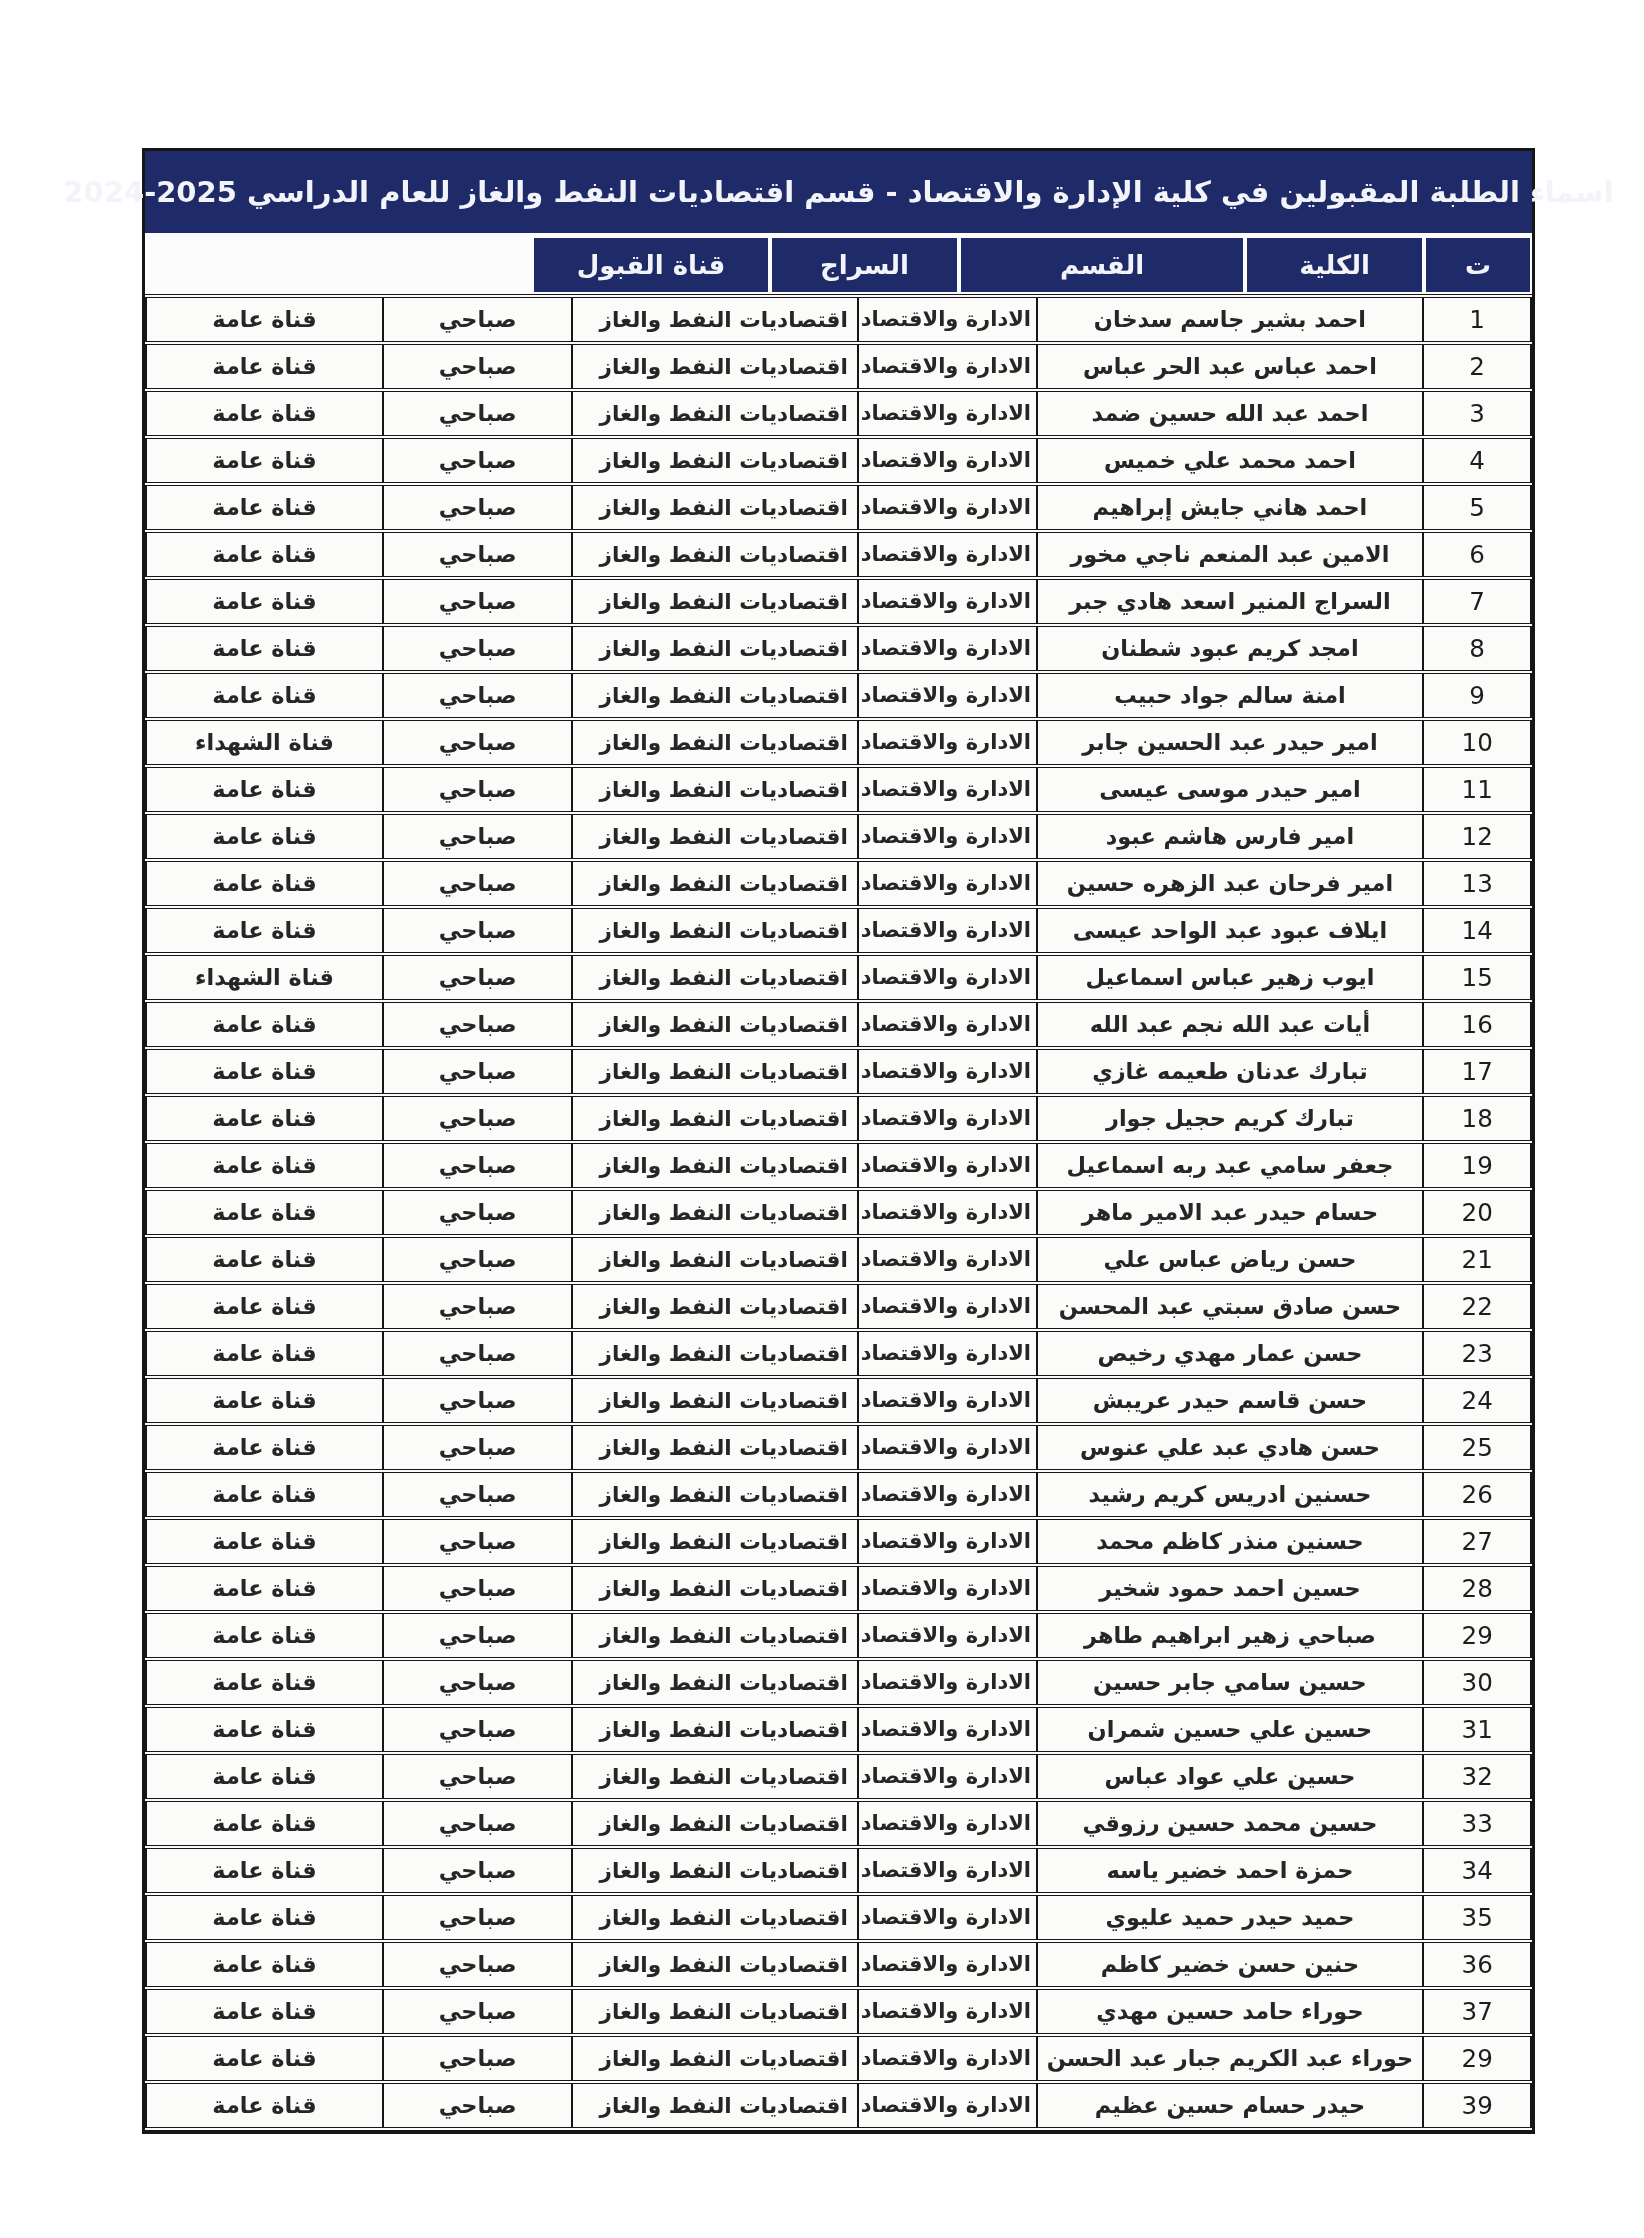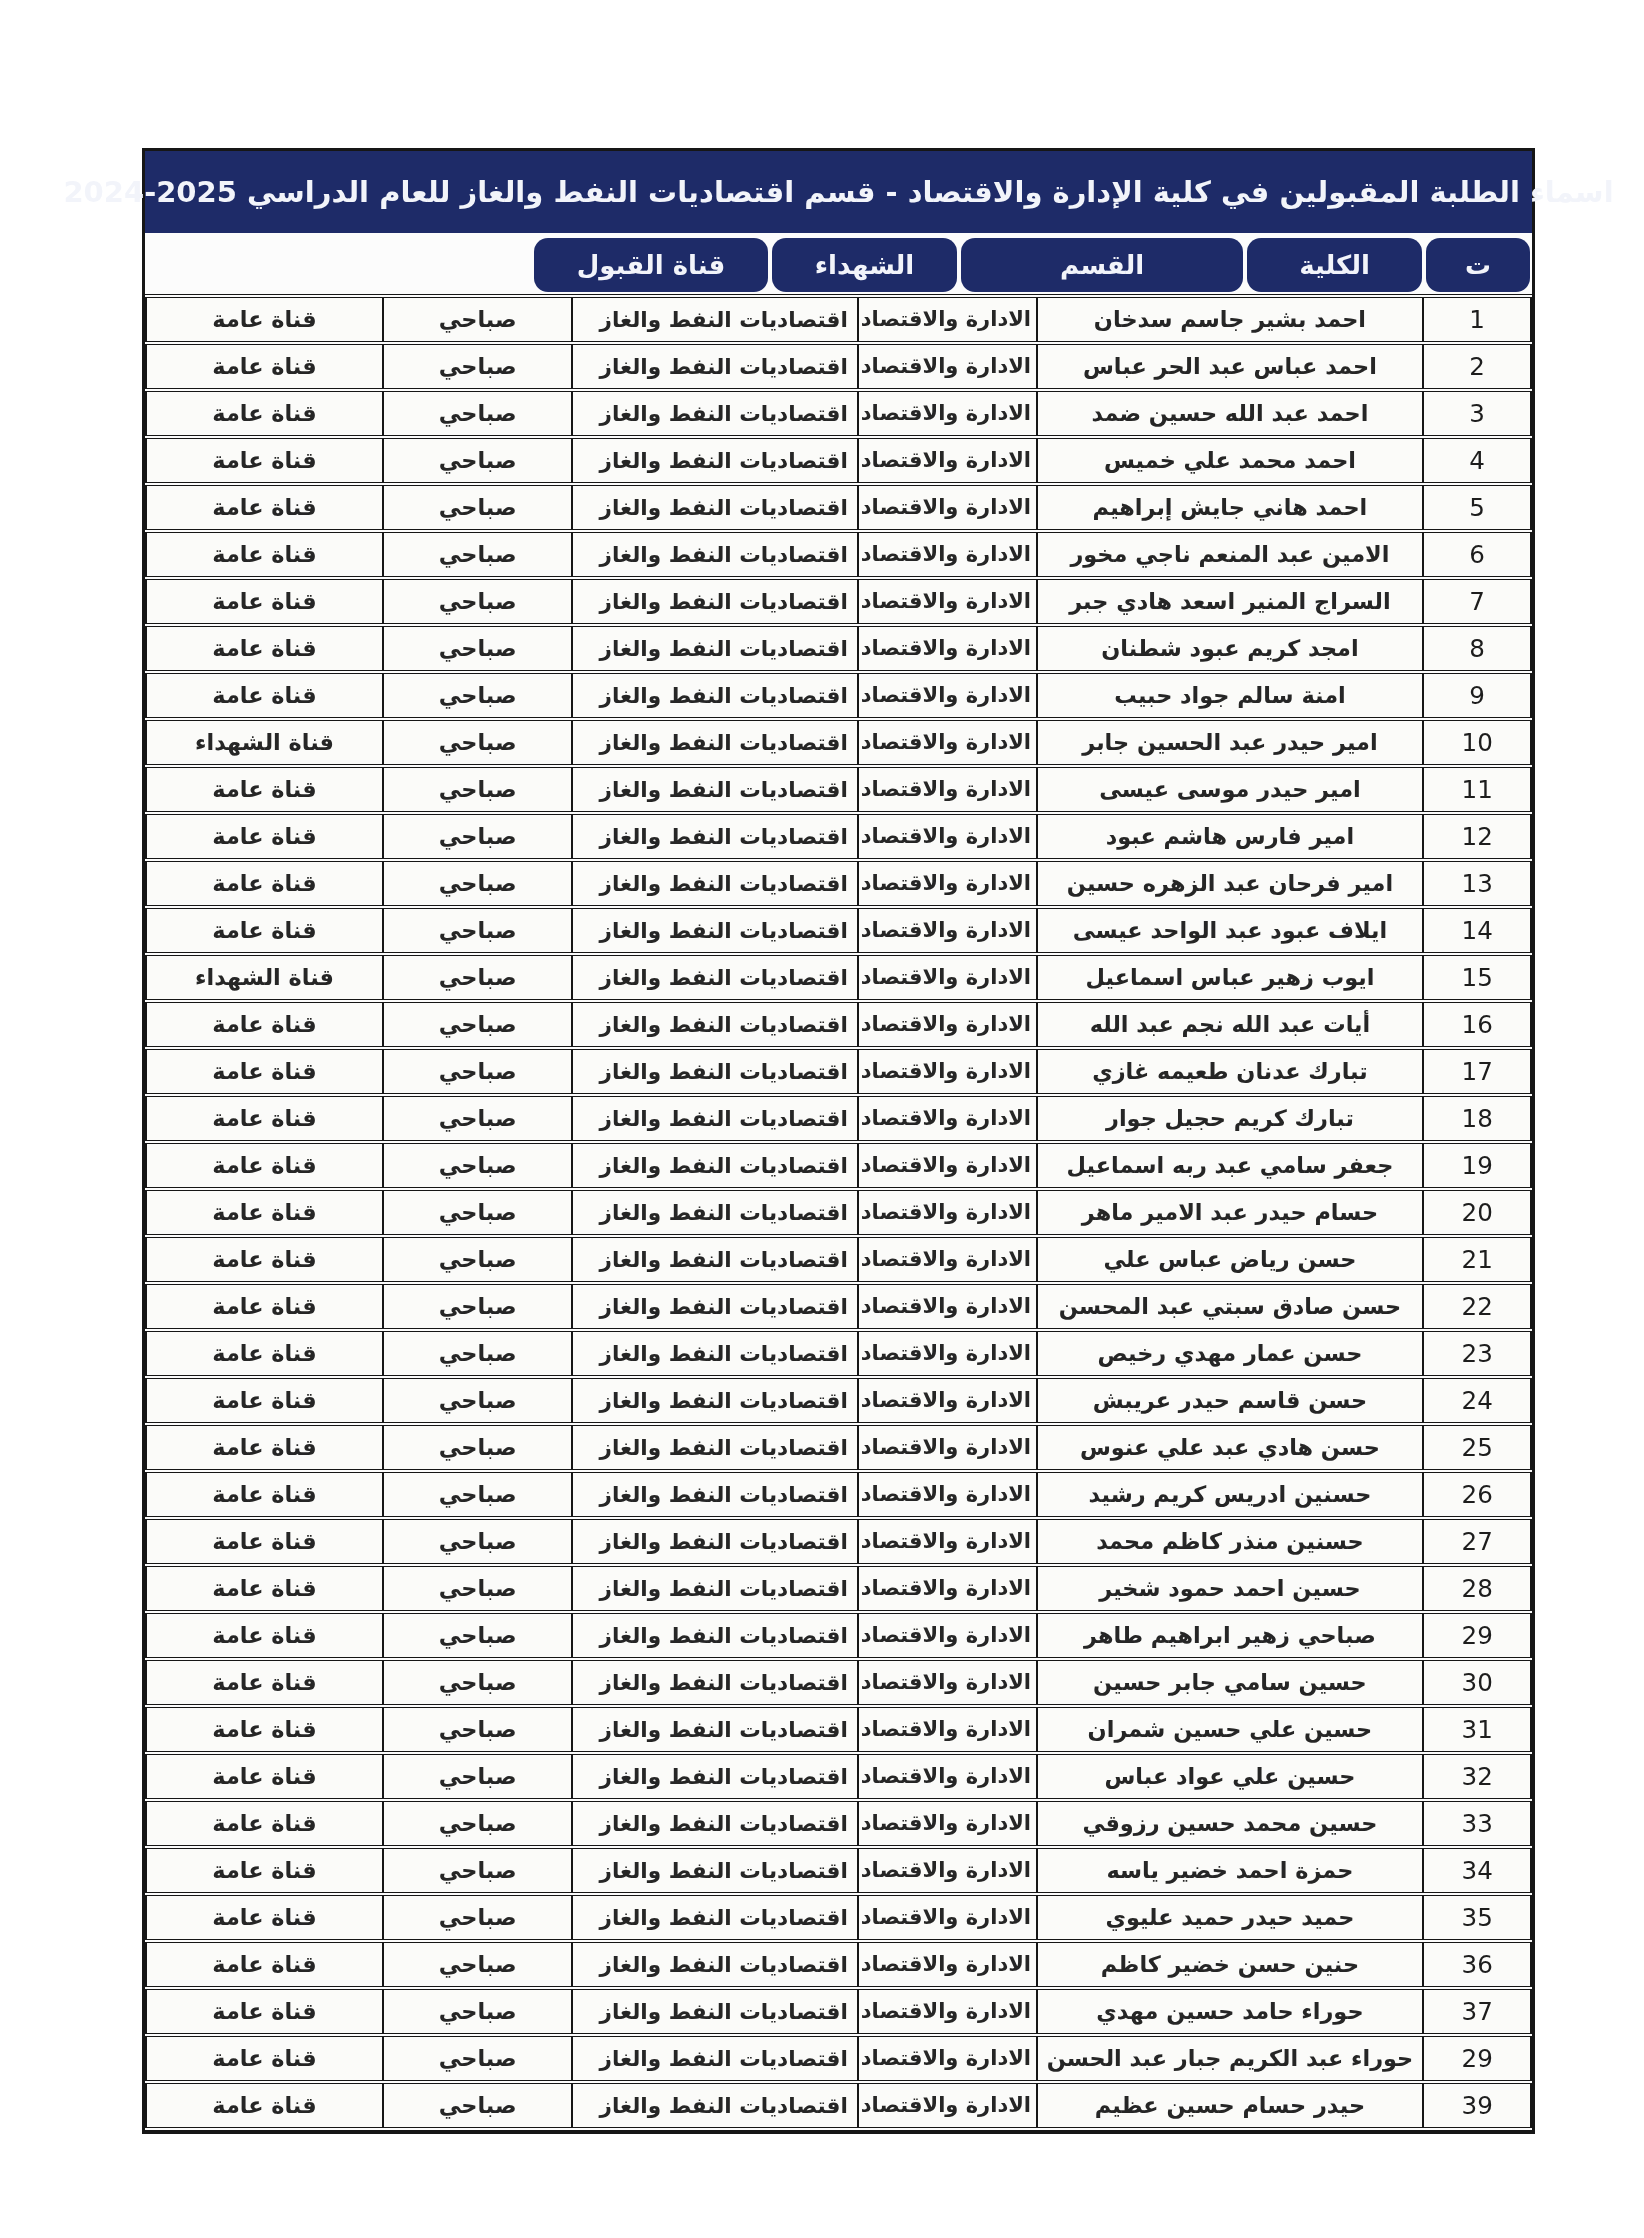--- a/index.html
+++ b/index.html
@@ -43,21 +43,20 @@
     padding:1.5px 0 2.2px 0;
   }
   .header-cell{
     background:var(--navy);
     color:var(--header-text);
     height:54px;
     display:flex;align-items:center;justify-content:center;
     font-weight:bold;font-size:26px;
     box-sizing:border-box;
     margin:0 1.9px;
-    border-radius:14px;
   }
   
   .w-no{width:7.77%;}
   .w-name{width:27.92%;}
   .w-college{width:12.92%;}
   .w-department{width:20.58%;}
   .w-study{width:13.67%;}
   .w-channel{width:17.1%;}
   .header-cell.w-no{flex:0 0 calc(7.77% - 3.7px);}
   .header-cell.w-name{flex:0 0 calc(27.92% - 3.7px);}
@@ -92,21 +91,21 @@
 <body>
 
 <div class="doc">
 
   <div class="title-bar">اسماء الطلبة المقبولين في كلية الإدارة والاقتصاد - قسم اقتصاديات النفط والغاز للعام الدراسي 2025-2024</div>
 
   <div class="header-row">
       <div class="header-cell w-no">ت</div>
       <div class="header-cell w-college">الكلية</div>
       <div class="header-cell w-department">القسم</div>
-      <div class="header-cell w-study">الشهداء</div>
+      <div class="header-cell w-study">السراج</div>
       <div class="header-cell w-channel">قناة القبول</div>
     </div>
 
   <table>
     <colgroup>
       <col class="w-no">
         <col class="w-name">
         <col class="w-college">
       <col class="w-department">
         <col class="w-study">

